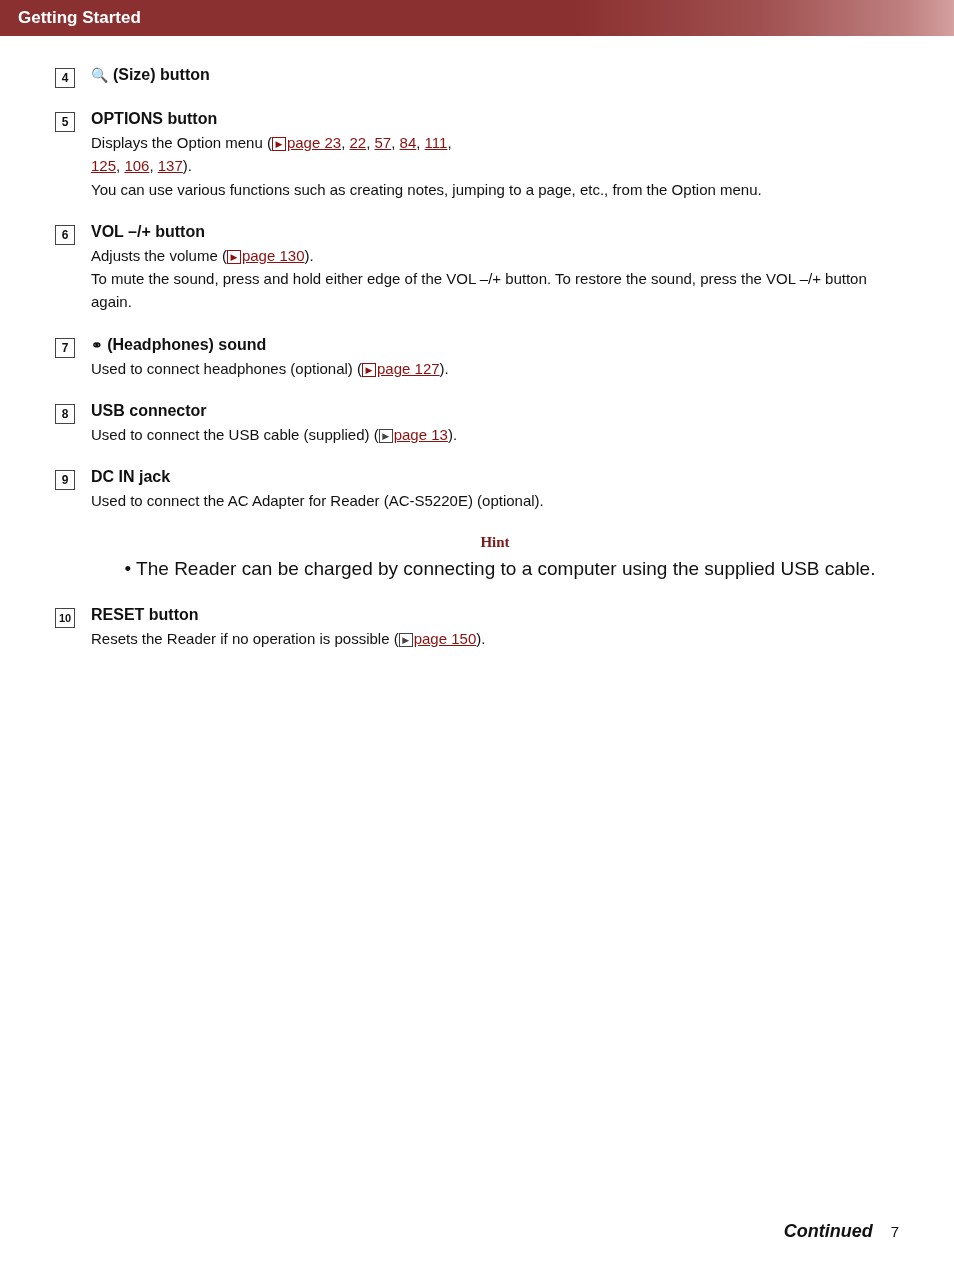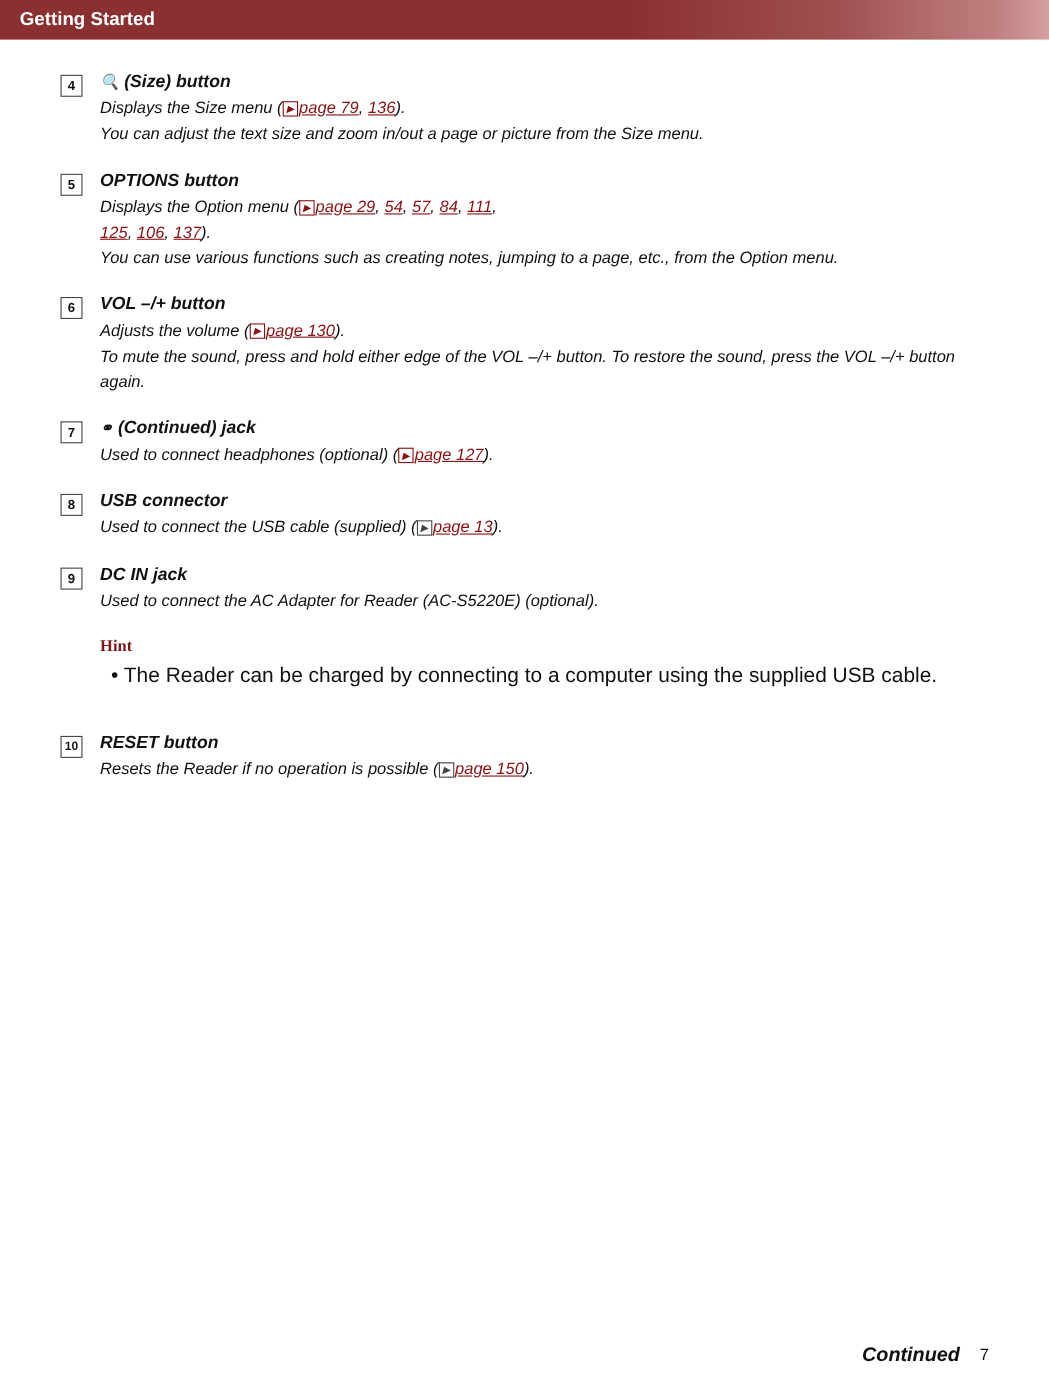--- a/index.html
+++ b/index.html
@@ -57,21 +57,20 @@
       font-size: 12px;
       font-weight: bold;
       color: #111;
       flex-shrink: 0;
       margin-right: 8px;
       margin-top: 1px;
     }
 
     .section-body {
       flex: 1;
-      font-style: italic;
     }
 
     .section-title {
       font-size: 16px;
       font-weight: bold;
       margin-bottom: 3px;
     }
 
     .section-desc {
       font-size: 15px;
@@ -95,21 +94,22 @@
       text-align: center;
       line-height: 12px;
       color: #8b1010;
       margin-right: 1px;
       vertical-align: middle;
     }
 
     
     .hint-section {
       margin-left: 36px;
-      margin-bottom: 38px;
+      margin-bottom: 22px;
+      text-align: center;
     }
     .hint-title {
       font-size: 15px;
       font-weight: bold;
       color: #7a1a1a;
       font-family: Georgia, serif;
       margin-bottom: 4px;
     }
     .hint-body {
       font-size: 19px;
@@ -162,37 +162,33 @@
 
   <div class="section">
     <div class="section-num">
       <div class="num-box">4</div>
     </div>
     <div class="section-body">
       <div class="section-title">
         <span style="font-size:14px;">🔍</span>
         <strong>(Size) button</strong>
       </div>
-      <div class="section-desc">
-        Displays the Size menu (<span class="link-arrow">▶</span><a href="#">page 79</a>, <a href="#">136</a>).<br>
-        You can adjust the text size and zoom in/out a page or picture from the Size menu.
-      </div>
     </div>
   </div>
 
   <div class="section">
     <div class="section-num">
       <div class="num-box">5</div>
     </div>
     <div class="section-body">
       <div class="section-title">
         <strong>OPTIONS button</strong>
       </div>
       <div class="section-desc">
-        Displays the Option menu (<span class="link-arrow">▶</span><a href="#">page 29</a>, <a href="#">54</a>, <a href="#">57</a>, <a href="#">84</a>, <a href="#">111</a>,<br>
+        Displays the Option menu (<span class="link-arrow">▶</span><a href="#">page 23</a>, <a href="#">22</a>, <a href="#">57</a>, <a href="#">84</a>, <a href="#">111</a>,<br>
         <a href="#">125</a>, <a href="#">106</a>, <a href="#">137</a>).<br>
         You can use various functions such as creating notes, jumping to a page, etc., from the Option menu.
       </div>
     </div>
   </div>
 
   <div class="section">
     <div class="section-num">
       <div class="num-box">6</div>
     </div>
@@ -207,21 +203,21 @@
     </div>
   </div>
 
   <div class="section">
     <div class="section-num">
       <div class="num-box">7</div>
     </div>
     <div class="section-body">
       <div class="section-title">
         <span class="icon-headphone">⚭</span>
-        <strong>(Continued) jack</strong>
+        <strong>(Headphones) sound</strong>
       </div>
       <div class="section-desc">
         Used to connect headphones (optional) (<span class="link-arrow">▶</span><a href="#">page 127</a>).
       </div>
     </div>
   </div>
 
   <div class="section">
     <div class="section-num">
       <div class="num-box">8</div>

